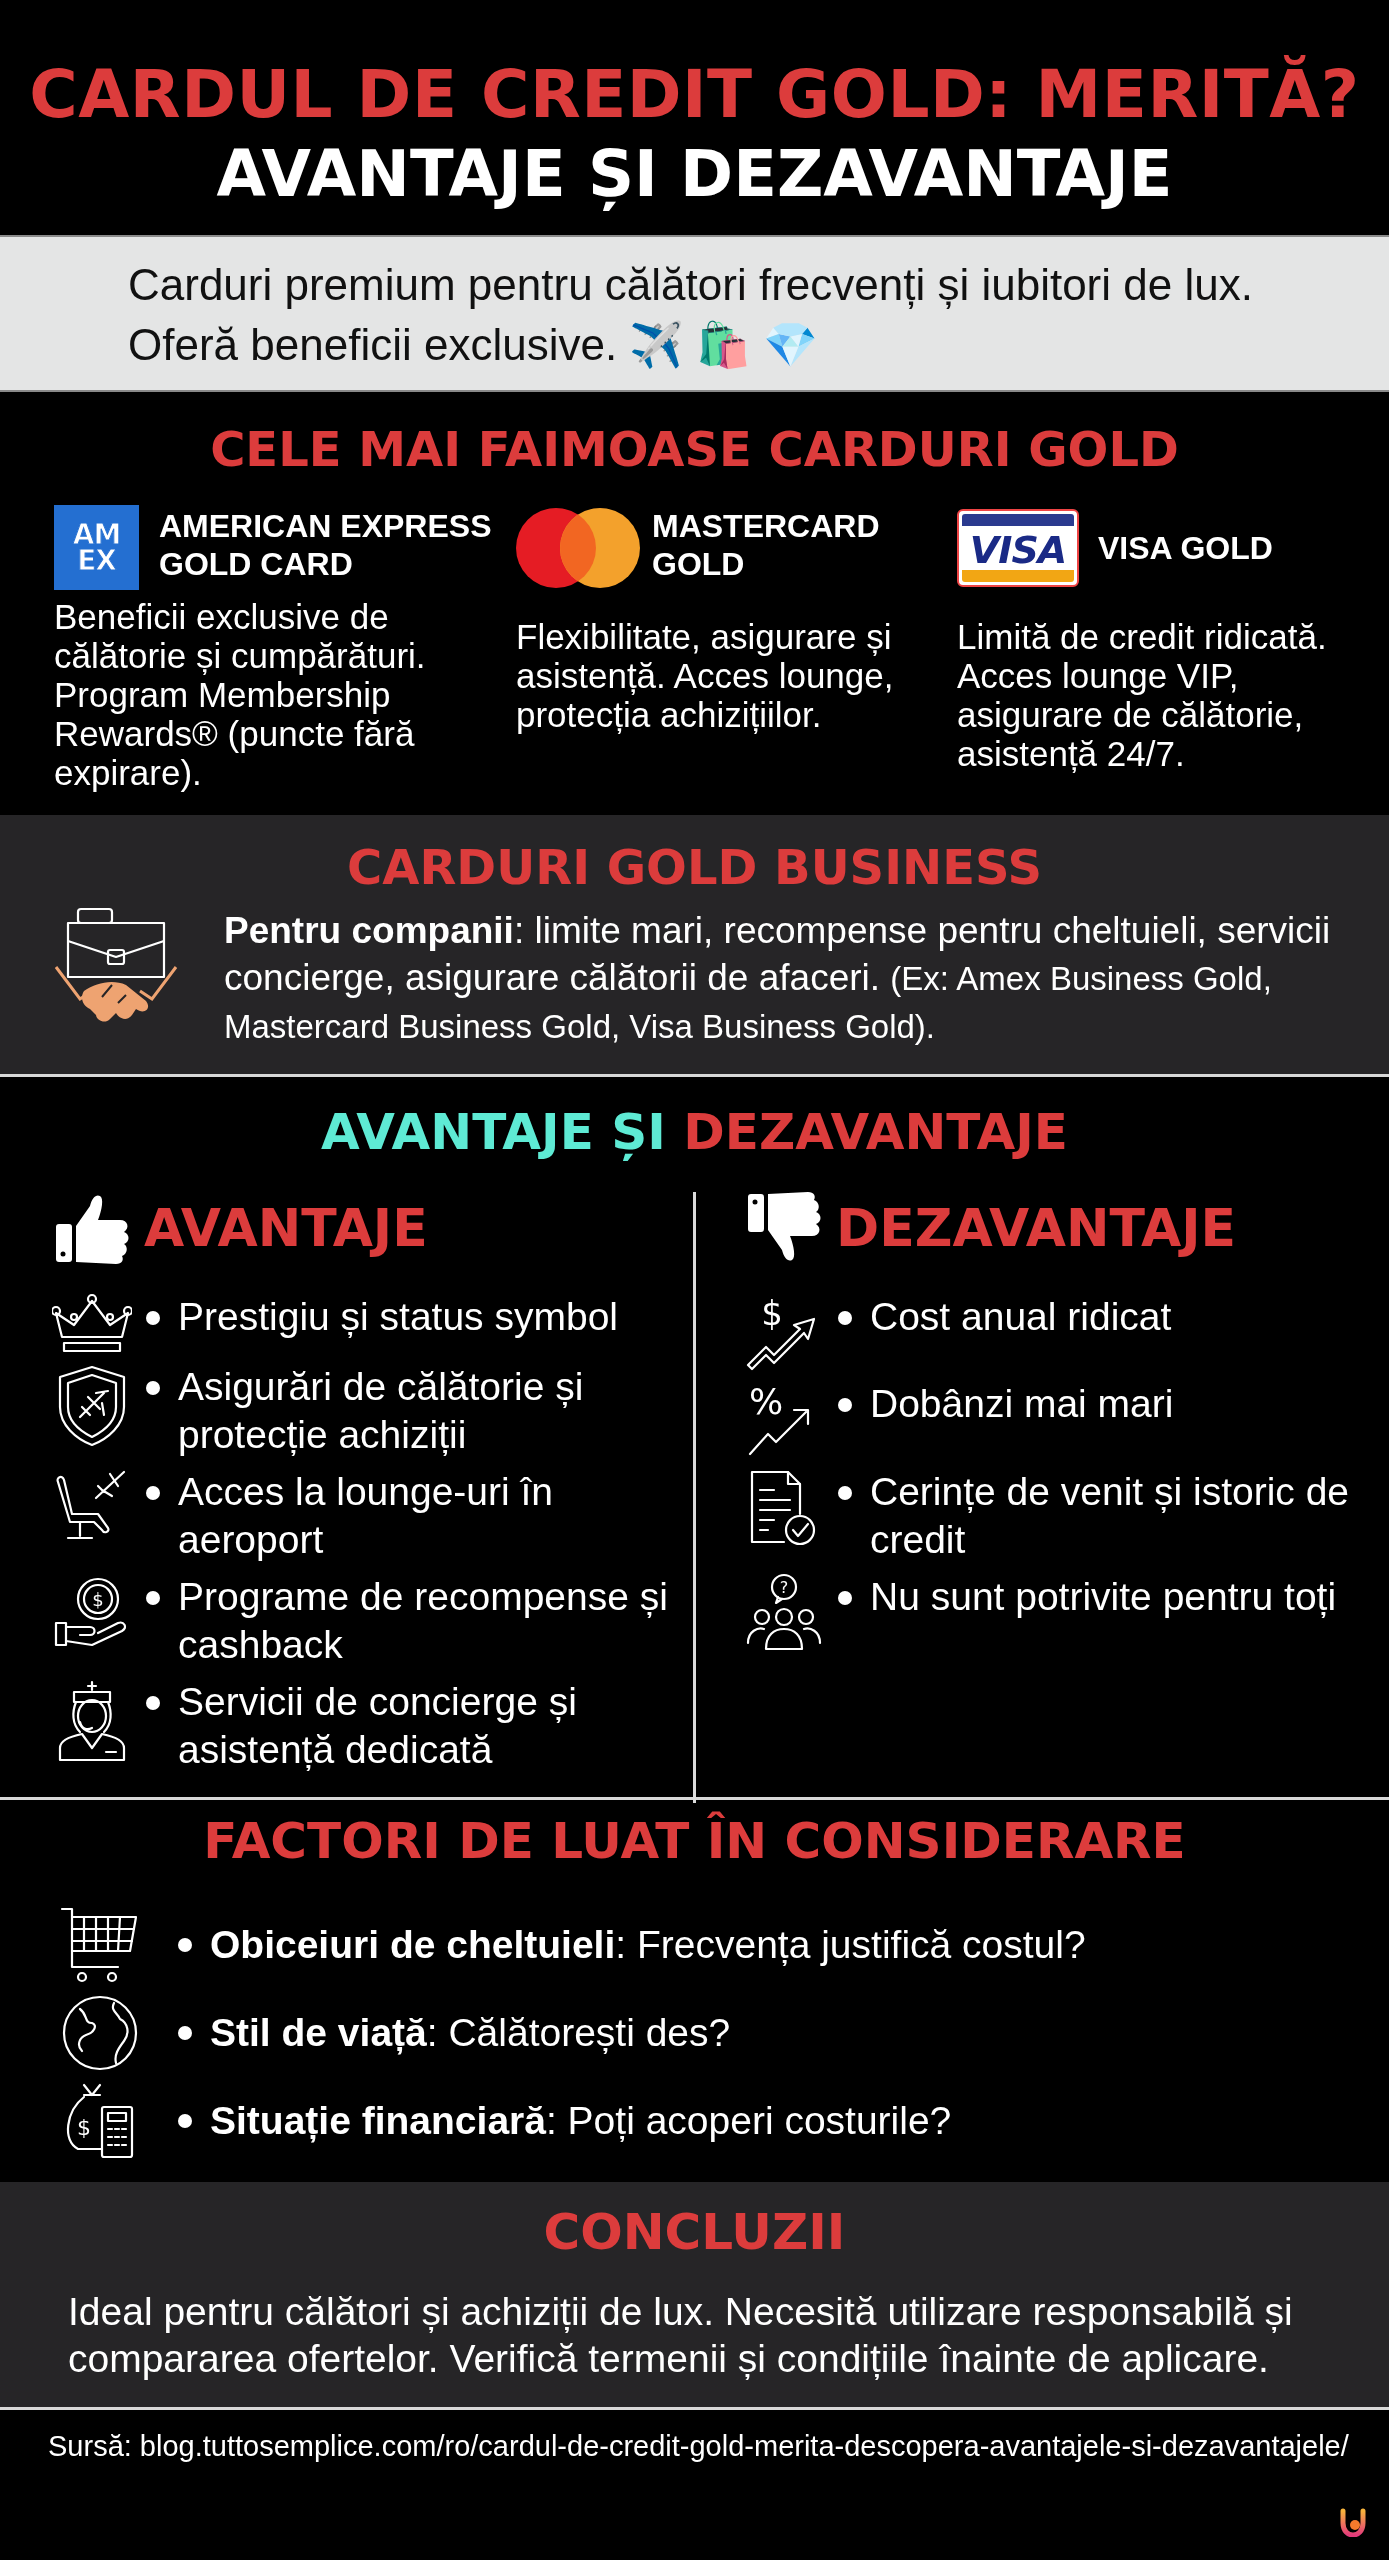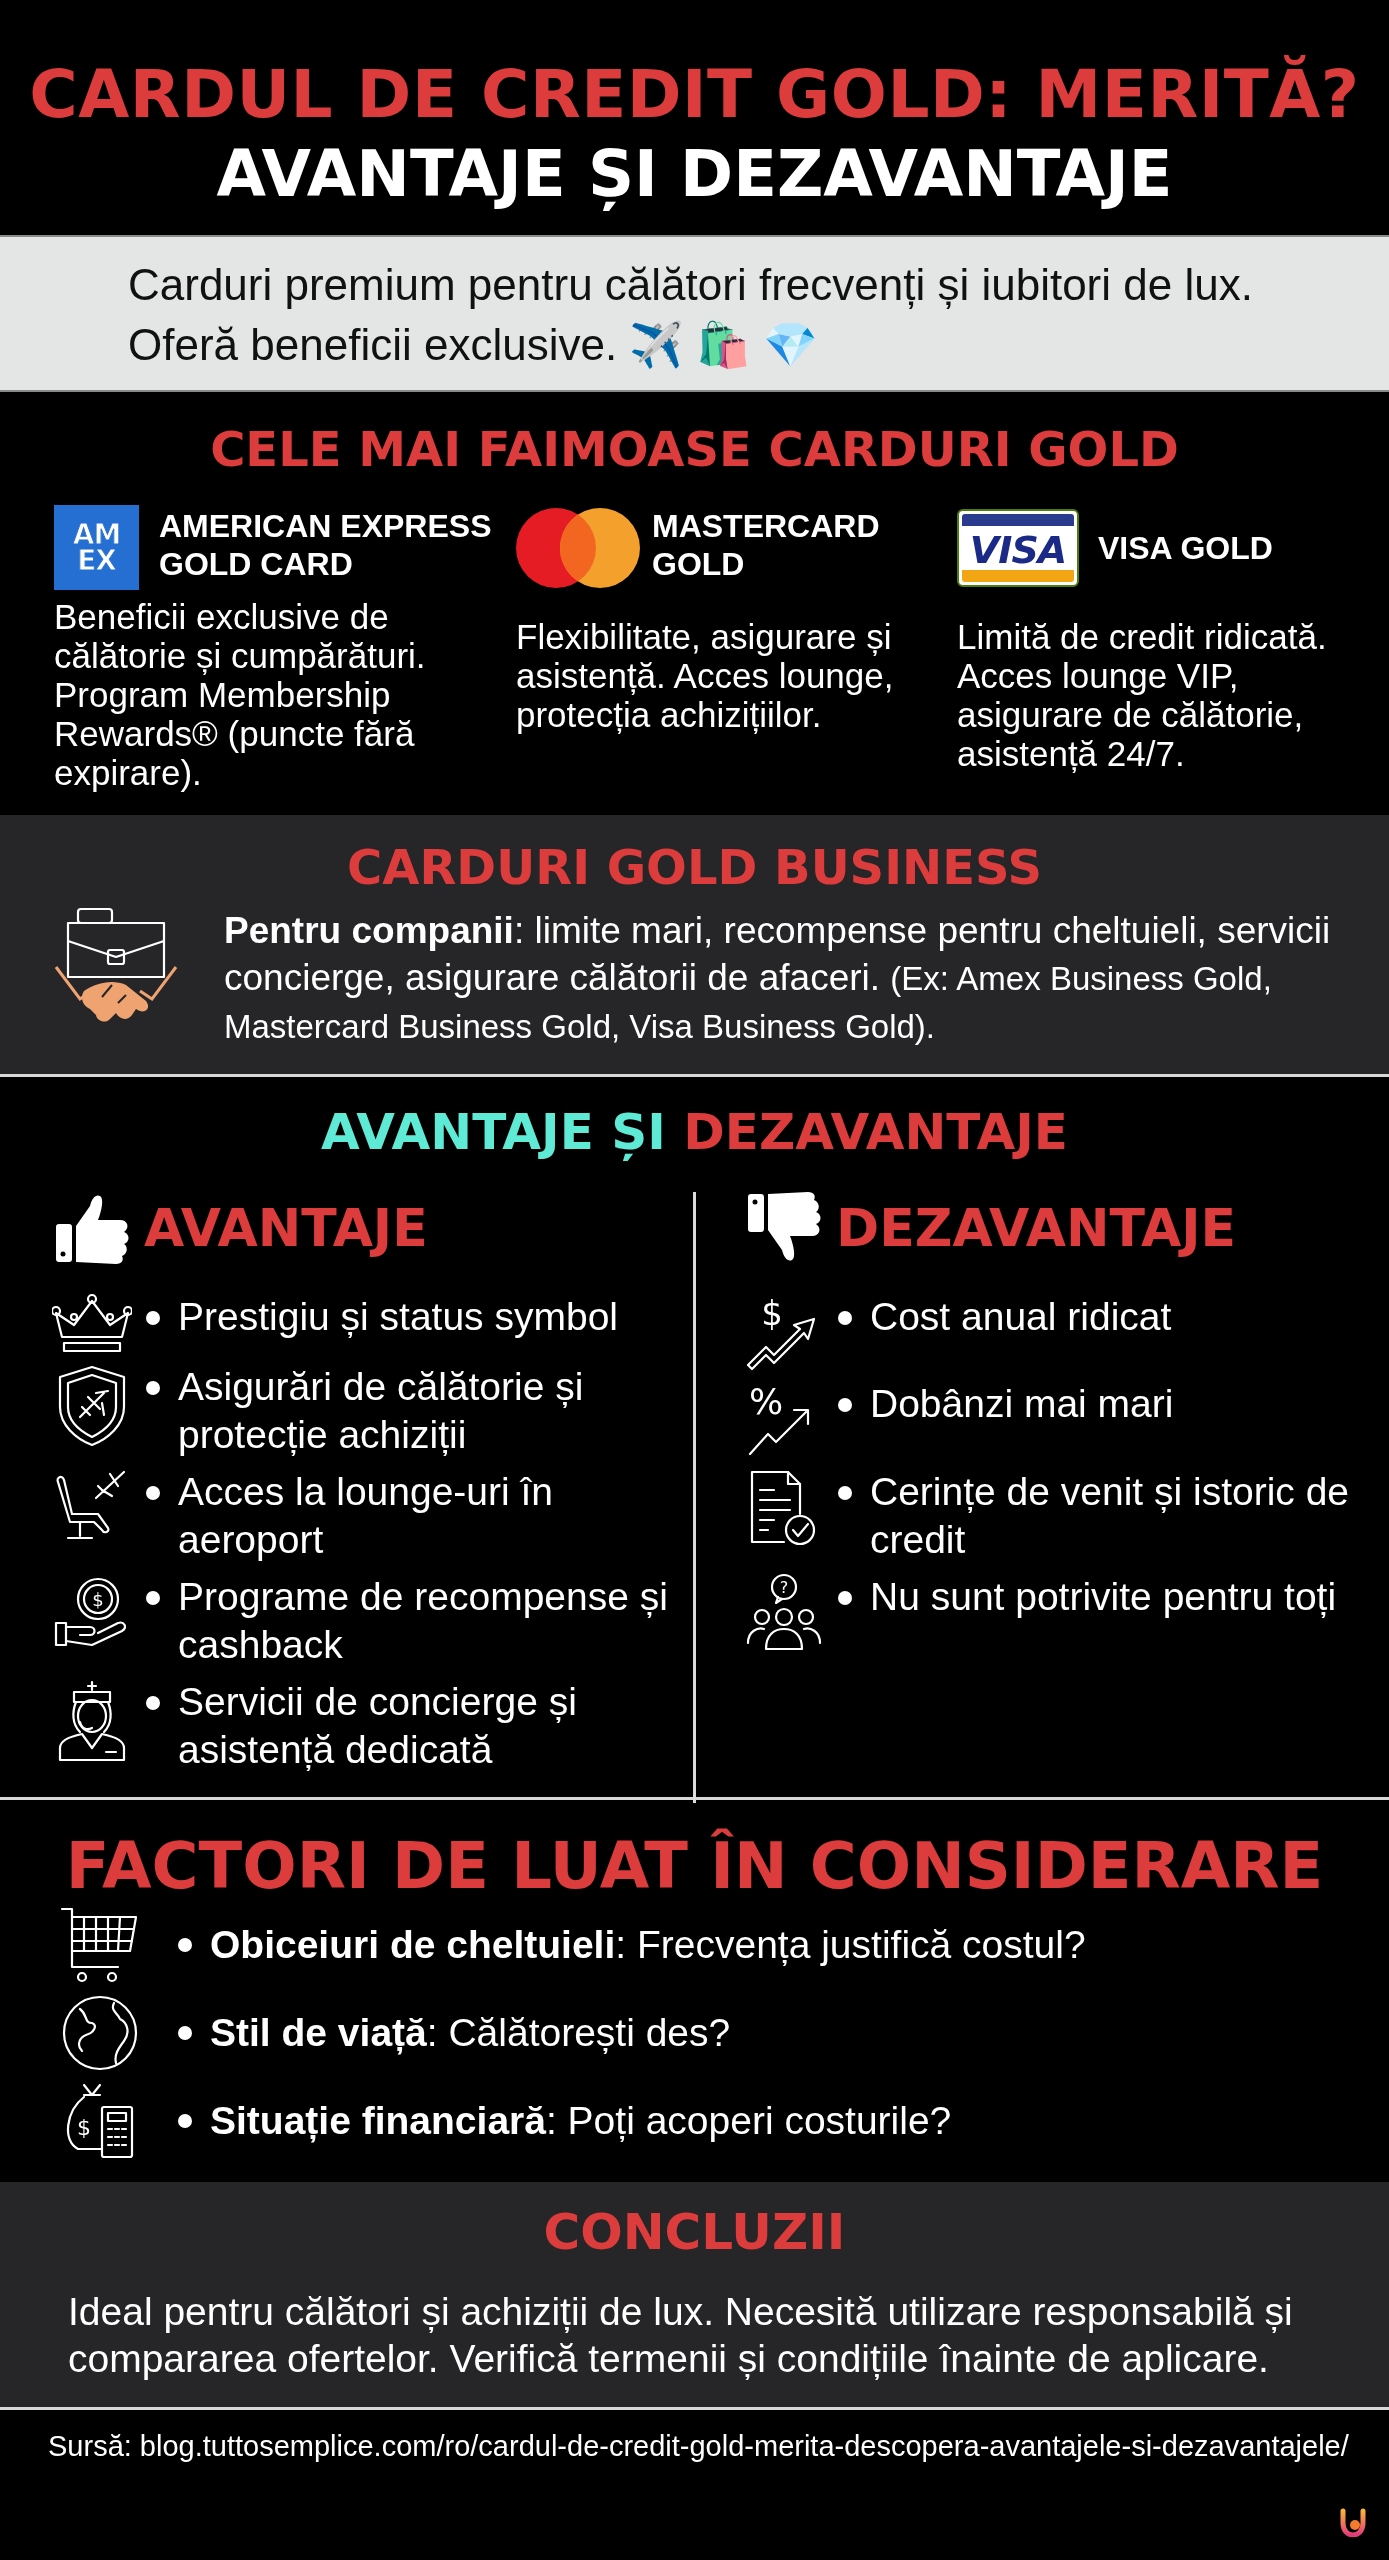--- a/index.html
+++ b/index.html
@@ -27,21 +27,21 @@
 
   .amex-logo { width: 85px; height: 85px; background: #246fd1; display: flex; flex-direction: column; align-items: center; justify-content: center; }
   .amex-logo span { color: #fff; font-weight: 900; font-size: 28px; line-height: 26px; font-family: "DejaVu Sans", sans-serif; letter-spacing: -1px; -webkit-text-stroke: 1px #246fd1; text-shadow: 0 0 0 #fff; }
 
   .mc-logo { width: 120px; height: 80px; position: relative; }
   .mc-logo .c1 { position: absolute; left: 0; top: 0; width: 80px; height: 80px; border-radius: 50%; background: #e51c24; }
   .mc-logo .c2 { position: absolute; left: 44px; top: 0; width: 80px; height: 80px; border-radius: 50%; background: #f3a12c; mix-blend-mode: normal; }
   .mc-logo .c3 { position: absolute; left: 44px; top: 0; width: 36px; height: 80px; overflow: hidden; }
   .mc-logo .c3 i { display: block; position: absolute; left: 0; top: 0; width: 80px; height: 80px; border-radius: 50%; background: #f26622; clip-path: circle(40px at -4px 40px); }
 
-  .visa-logo { width: 122px; height: 78px; background: #fff; border-radius: 6px; border: 2px solid #4d7c0f; position: relative; overflow: hidden; }
+  .visa-logo { width: 122px; height: 78px; background: #fff; border-radius: 6px; border: 2px solid #ef4444; position: relative; overflow: hidden; }
   .visa-logo .top { position: absolute; top: 3px; left: 3px; right: 3px; height: 12px; background: #2a3a8f; border-radius: 3px 3px 0 0; }
   .visa-logo .bot { position: absolute; bottom: 3px; left: 3px; right: 3px; height: 12px; background: #f2a614; border-radius: 0 0 3px 3px; }
   .visa-logo .txt { position: absolute; top: 16px; left: 0; right: 0; text-align: center; color: #1a2a86; font-weight: 900; font-style: italic; font-size: 38px; line-height: 46px; font-family: "DejaVu Sans", sans-serif; letter-spacing: -1px; }
 
   
   .business { position: absolute; top: 815px; left: 0; width: 1389px; height: 262px; background: #262527; border-bottom: 3px solid #d8d8d8; }
   .business .section-title { font-size: 48px; margin-top: 22px; line-height: 60px; }
   .business .icon { position: absolute; left: 52px; top: 90px; width: 150px; height: 150px; }
   .business p { position: absolute; left: 224px; top: 92px; width: 1150px; font-size: 37px; line-height: 47px; color: #fff; }
   .business p b { font-weight: 700; }
@@ -55,21 +55,21 @@
   .divider-v { position: absolute; left: 693px; top: 112px; width: 3px; height: 660px; background: #dcdcdc; }
   .col-head { position: absolute; top: 112px; display: flex; align-items: center; }
   .col-head .label { color: #dc3c3c; font-size: 52px; font-weight: 700; font-family: "DejaVu Sans", sans-serif; line-height: 64px; margin-left: 12px; }
   .item { position: absolute; display: flex; }
   .item .ico { width: 80px; height: 80px; flex: none; }
   .item .bullet { width: 14px; height: 14px; border-radius: 50%; background: #fff; flex: none; margin-top: 18px; margin-left: 14px; margin-right: 18px; }
   .item .txt { font-size: 39px; line-height: 48px; color: #fff; }
 
   
   .factors { position: absolute; top: 1803px; left: 0; width: 1389px; height: 378px; background: #000; }
-  .factors .section-title { font-size: 64px; margin-top: 31px; line-height: 64px; }
+  .factors .section-title { font-size: 50px; margin-top: 6px; line-height: 64px; }
   .factor { position: absolute; left: 58px; display: flex; align-items: center; }
   .factor .ico { width: 90px; height: 80px; flex: none; }
   .factor .bullet { width: 14px; height: 14px; border-radius: 50%; background: #fff; margin-left: 30px; margin-right: 18px; flex: none; }
   .factor .txt { font-size: 39px; line-height: 48px; color: #fff; }
   .factor .txt b { font-weight: 700; }
 
   
   .concl { position: absolute; top: 2182px; left: 0; width: 1389px; height: 228px; background: #262527; border-bottom: 3px solid #d8d8d8; }
   .concl .section-title { font-size: 50px; margin-top: 18px; line-height: 64px; }
   .concl p { position: absolute; left: 68px; top: 106px; width: 1280px; font-size: 39px; line-height: 47px; color: #fff; }

